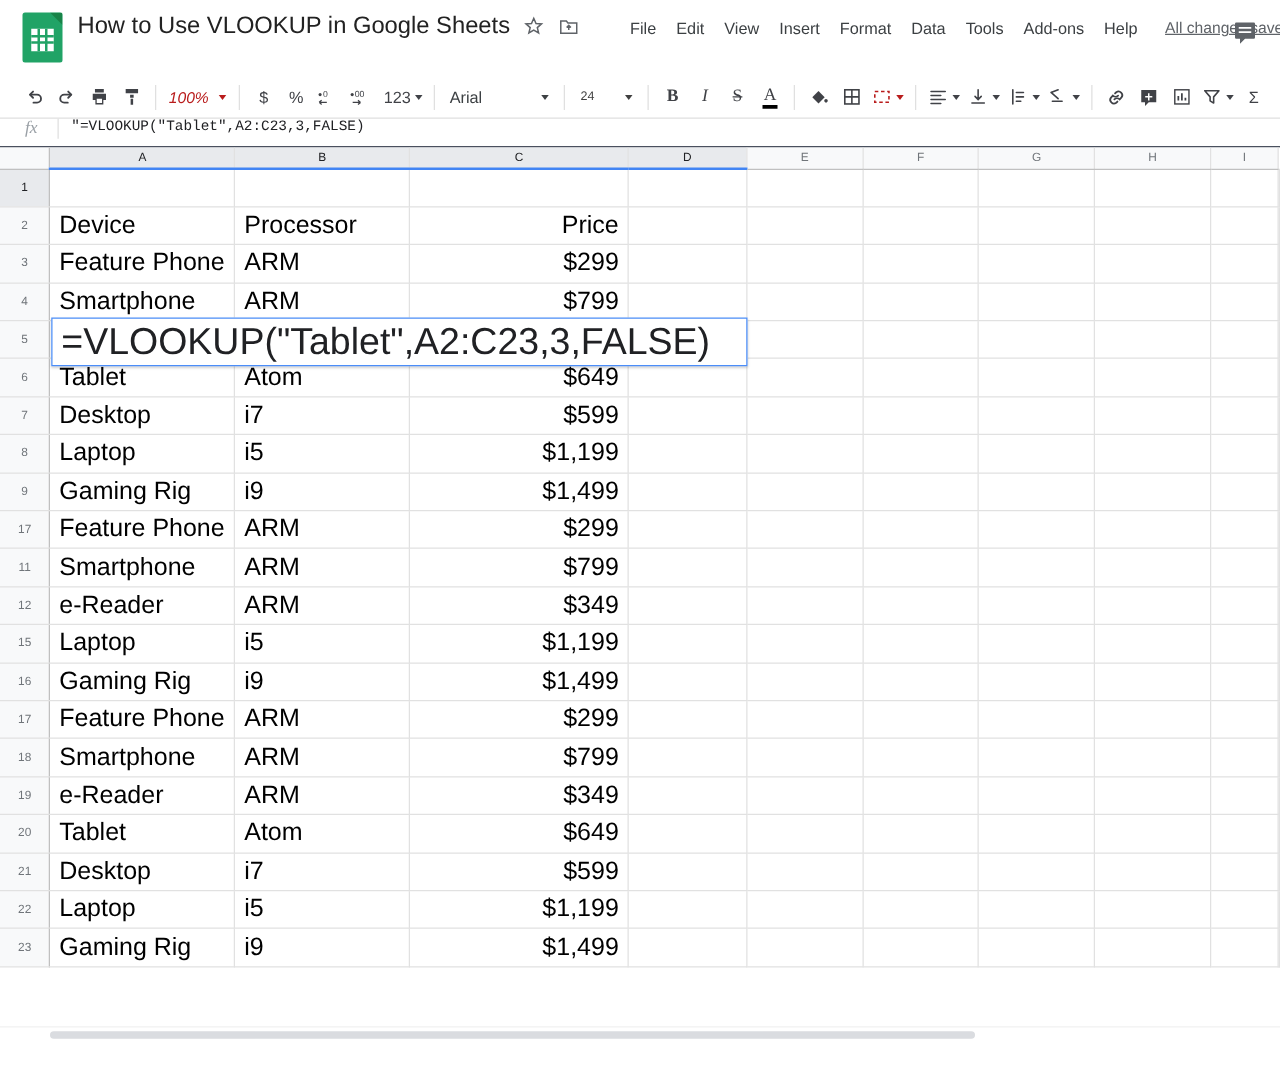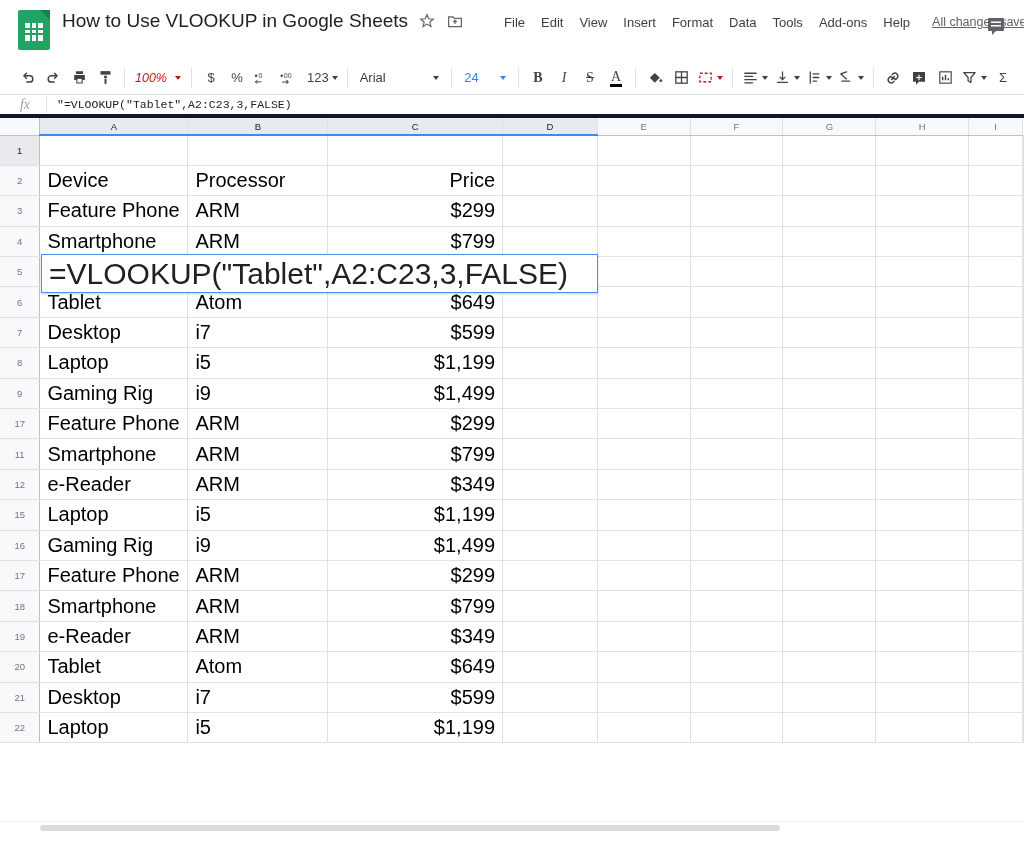--- a/index.html
+++ b/index.html
@@ -115,29 +115,29 @@
   .tb-underA { font-size:14px; font-family:"Liberation Serif", serif; border-bottom:3px solid #000; line-height:15px; padding:0 1px;}
   .sep { width:1px; height:20px; background:#e0e0e0; margin: 0 6px; flex:none; }
   .caret { width:0;height:0;border-left:3.5px solid transparent;border-right:3.5px solid transparent;border-top:4px solid currentColor; margin-left:3px;}
   .zoombox { display:flex; align-items:center; color:#bdc1c6; font-size:12.5px; padding:0 4px; min-width:54px; justify-content:space-between; cursor:default;}
   .fontbox {
     display:flex; align-items:center; justify-content:space-between;
     width: 100px; font-size:13px; color:#3c4043; padding:0 6px; cursor:pointer; height:26px;
   }
   .sizebox {
     display:flex; align-items:center; justify-content:space-between;
-    width: 58px; font-size:13px; color:#3b82f6; padding:0 6px; cursor:pointer; height:26px;
+    width: 58px; font-size:10px; color:#404040; padding:0 6px; cursor:pointer; height:26px;
   }
 
   
   .formula-bar {
     height: 24px;
-    display:flex; align-items:center;
+    display:flex; align-items:flex-start;
     border-top:1px solid #e0e0e0;
-    border-bottom:4px solid #0f172a;
+    border-bottom:1px solid #0f172a;
     background:#fff;
     padding-left: 14px;
   }
   .fx {
     font-family:"Liberation Serif", serif;
     font-style: italic;
     color:#9aa0a6; font-size:14px; width:22px; text-align:center; flex:none;
   }
   .fx-sep { width:1px; height:16px; background:#e0e0e0; margin:0 10px; flex:none; }
   .formula-text {
@@ -725,20 +725,33 @@
             <td class="cell b">i5</td>
             <td class="cell c">$1,199</td>
             <td class="cell"></td>
             <td class="cell"></td>
             <td class="cell"></td>
             <td class="cell"></td>
             <td class="cell"></td>
             <td class="cell"></td>
             <td class="cell"></td>
           </tr>
+          <tr>
+            <td class="rowhdr">23</td>
+            <td class="cell a">Gaming Rig</td>
+            <td class="cell b">i9</td>
+            <td class="cell c">$1,499</td>
+            <td class="cell"></td>
+            <td class="cell"></td>
+            <td class="cell"></td>
+            <td class="cell"></td>
+            <td class="cell"></td>
+            <td class="cell"></td>
+            <td class="cell"></td>
+          </tr>
         </tbody>
     </table>
 
     <div class="cell-editor">
       <span class="cell-editor-text">=VLOOKUP("Tablet",A2:C23,3,FALSE)</span>
     </div>
 
     <div class="hscroll">
       <div class="hscroll-thumb"></div>
     </div>

